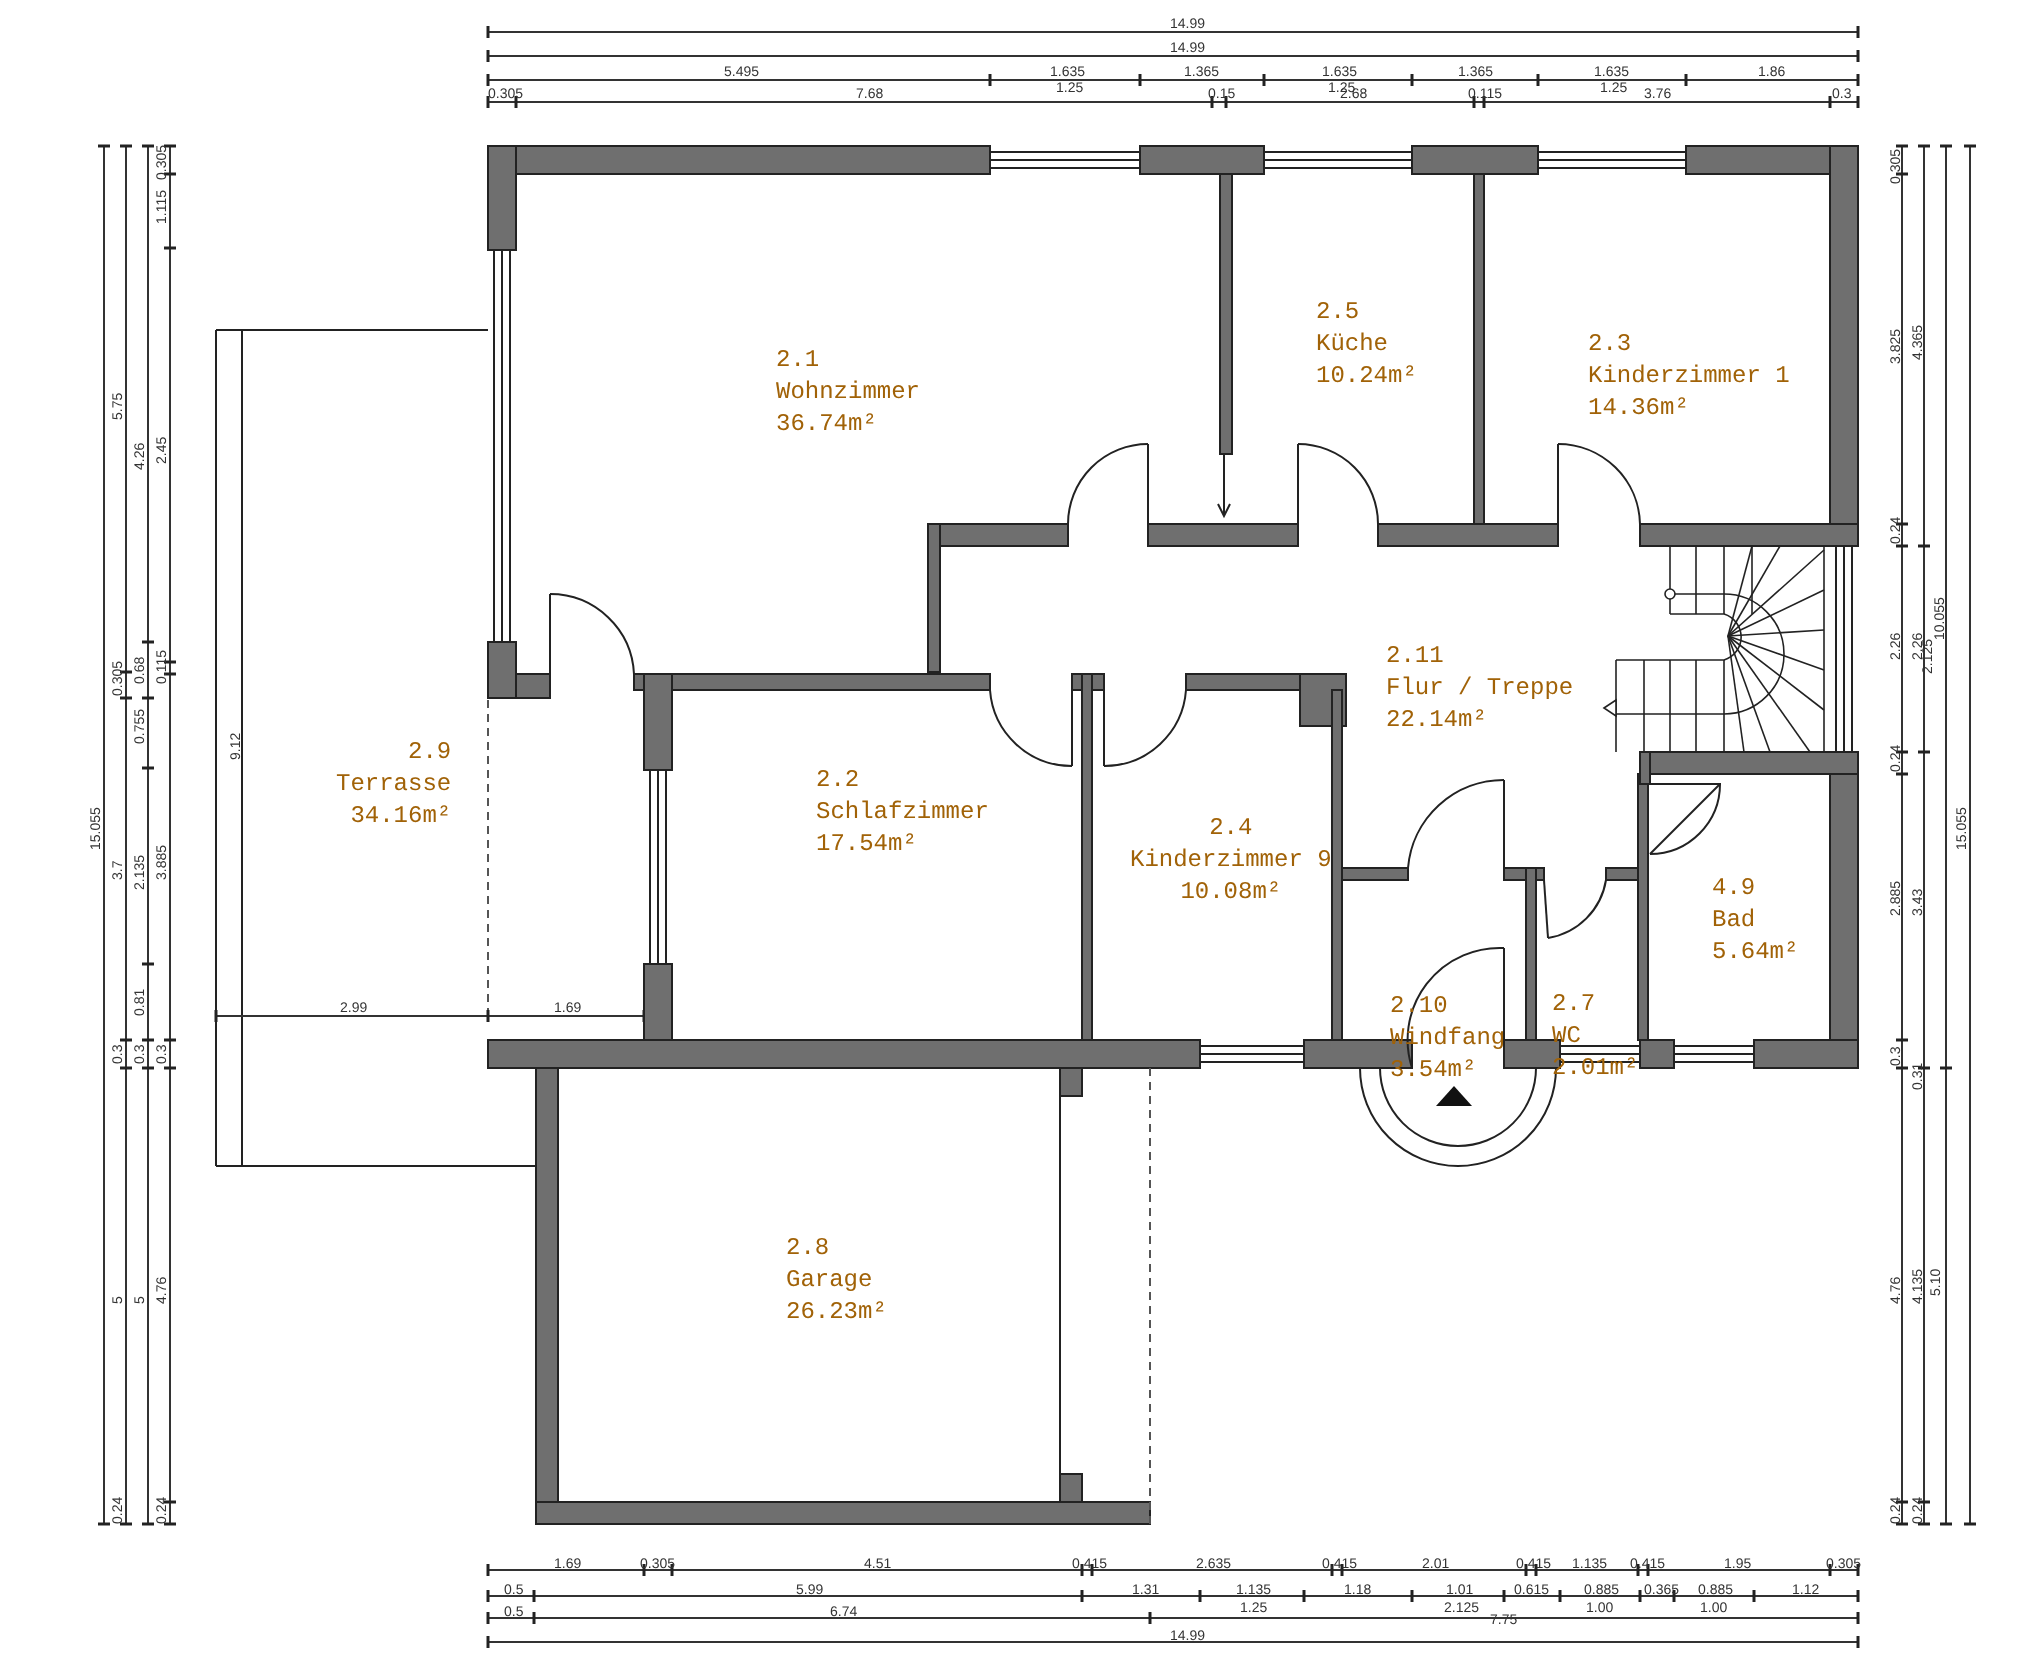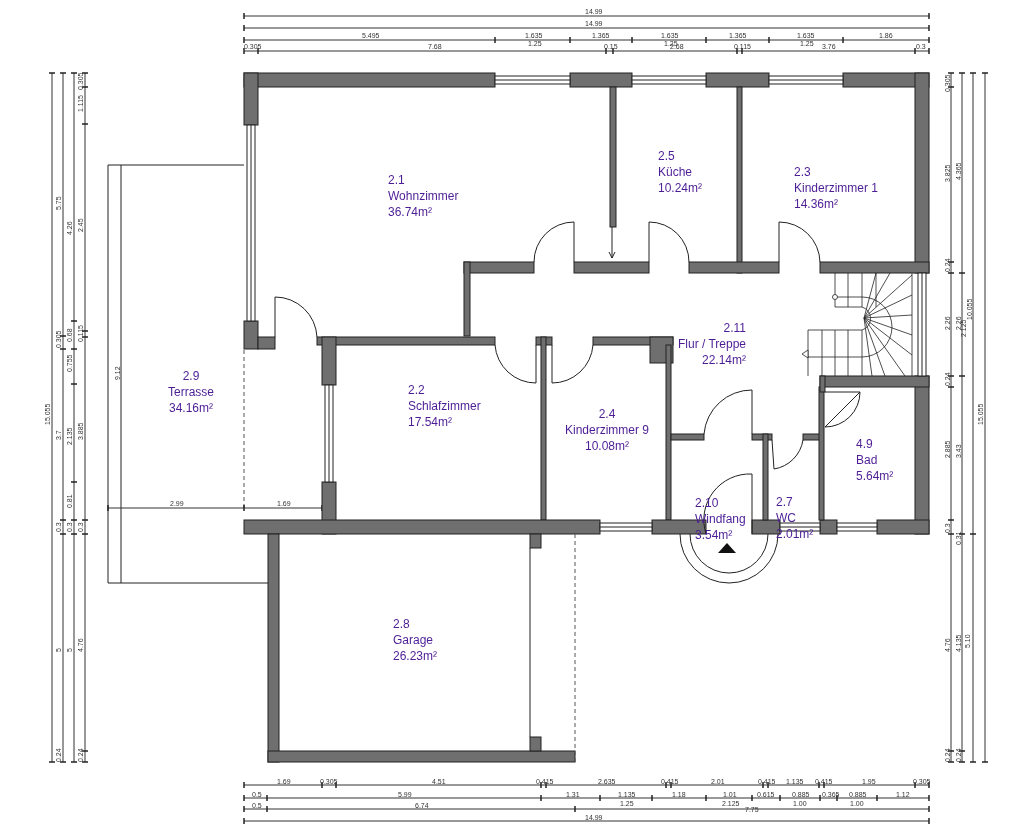--- a/index.html
+++ b/index.html
@@ -2,21 +2,21 @@
 <html><head>
 <meta charset="utf-8">
 <style>
   html,body{margin:0;padding:0;background:#ffffff;}
   body{width:1021px;height:837px;position:relative;overflow:hidden;font-family:"Liberation Sans",sans-serif;}
   svg{position:absolute;left:0;top:0;}
   .wall{fill:#6f6f6f;stroke:#222;stroke-width:1;}
   .thin{stroke:#222;stroke-width:1;fill:none;}
   .dim{stroke:#333;stroke-width:1;fill:none;}
   .dimtxt{font-family:"Liberation Sans",sans-serif;font-size:7px;fill:#333;}
-  .room-label{position:absolute;font-family:Liberation Sans, sans-serif;font-size:12px;color:#4c1d95;line-height:16px;white-space:nowrap;}
+  .room-label{position:absolute;font-family:Liberation Mono, monospace;font-size:12px;color:#a16207;line-height:16px;white-space:nowrap;}
   .room-label span{display:block;}
   .win{fill:#fff;stroke:#222;stroke-width:1;}
   .dash{stroke:#555;stroke-width:1;stroke-dasharray:4 3;fill:none;}
 </style>
 </head>
 <body>
 
 <svg width="1021" height="837" viewBox="0 0 1021 837">
 
   <g>
@@ -442,27 +442,27 @@
 <div class="room-label" style="left:776px;top:454px;margin-top:40px;">
   <span>2.7</span>
   <span>WC</span>
   <span>2.01m²</span>
 </div>
 <div class="room-label" style="left:393px;top:616px;">
   <span>2.8</span>
   <span>Garage</span>
   <span>26.23m²</span>
 </div>
-<div class="room-label" style="left:168px;top:368px;text-align:center;">
+<div class="room-label" style="left:168px;top:368px;text-align:right;">
   <span>2.9</span>
   <span>Terrasse</span>
   <span>34.16m²</span>
 </div>
 <div class="room-label" style="left:695px;top:452px;margin-top:43px;">
   <span>2.10</span>
   <span>Windfang</span>
   <span>3.54m²</span>
 </div>
-<div class="room-label" style="left:678px;top:320px;text-align:right;">
+<div class="room-label" style="left:693px;top:320px;">
   <span>2.11</span>
   <span>Flur / Treppe</span>
   <span>22.14m²</span>
 </div>
 
 </body></html>

